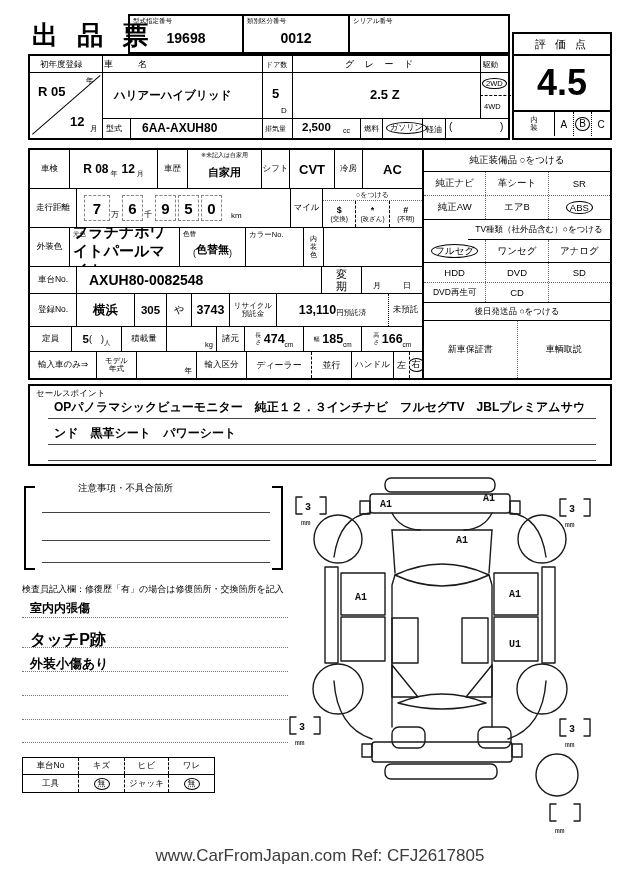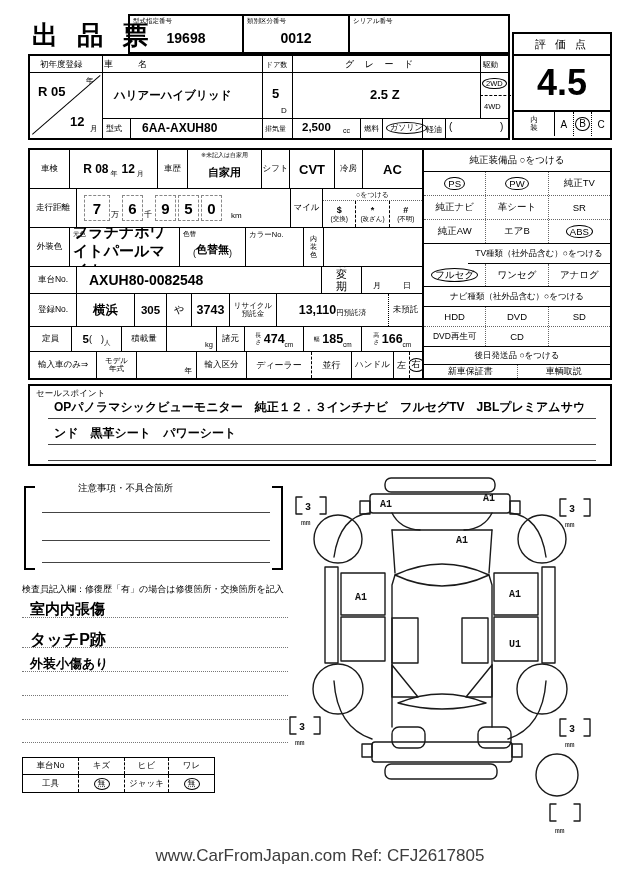--- a/index.html
+++ b/index.html
@@ -278,31 +278,20 @@
         <div class="cell last" style="flex:1;">
             <span style="font-size:9px;" class="circ">右</span>
           </div>
       </div>
     </div>
 
     <div style="flex:1;display:flex;flex-direction:column;">
       <div class="eqh" style="height:22px;font-size:9.5px;">純正装備品 ○をつける</div>
       <div class="eqrow" style="height:24px;">
         <div class="eqcell">
-            <span class="circ">PS</span>
-          </div>
-        <div class="eqcell">
-            <span class="circ">PW</span>
-          </div>
-        <div class="eqcell last">
-            <span>純正TV</span>
-          </div>
-      </div>
-      <div class="eqrow" style="height:24px;">
-        <div class="eqcell">
             <span>純正ナビ</span>
           </div>
         <div class="eqcell">
             <span>革シート</span>
           </div>
         <div class="eqcell last">
             <span>SR</span>
           </div>
       </div>
       <div class="eqrow" style="height:24px;border-bottom:1px solid #000;">
@@ -321,21 +310,20 @@
         <div class="eqcell">
             <span class="circ">フルセグ</span>
           </div>
         <div class="eqcell">
             <span>ワンセグ</span>
           </div>
         <div class="eqcell last">
             <span>アナログ</span>
           </div>
       </div>
-      <div class="eqh" style="height:20px;font-size:8.5px;">ナビ種類（社外品含む）○をつける</div>
       <div class="eqrow" style="height:20px;">
         <div class="eqcell">
             <span>HDD</span>
           </div>
         <div class="eqcell">
             <span>DVD</span>
           </div>
         <div class="eqcell last">
             <span>SD</span>
           </div>
@@ -374,21 +362,21 @@
   </div>
 
   <span class="t" style="left:78px;top:482px;font-size:9.5px;">注意事項・不具合箇所</span>
   <i class="brk brkL" style="left:24px;top:486px;height:84px;"></i>
   <i class="brk brkR" style="left:272px;top:486px;height:84px;"></i>
   <i class="noteline" style="left:42px;top:512px;width:228px;"></i>
   <i class="noteline" style="left:42px;top:540px;width:228px;"></i>
   <i class="noteline" style="left:42px;top:562px;width:228px;"></i>
 
   <span class="t" style="left:22px;top:583px;font-size:9px;">検査員記入欄：修復歴「有」の場合は修復箇所・交換箇所を記入</span>
-  <span class="t" style="left:30px;top:600px;font-size:15px;font-weight:700;">室内内張傷</span>
+  <span class="t" style="left:30px;top:600px;font-size:12px;font-weight:700;">室内内張傷</span>
   <i class="dotline" style="left:22px;top:617px;width:266px;"></i>
   <span class="t" style="left:30px;top:630px;font-size:16px;font-weight:700;">タッチP跡</span>
   <i class="dotline" style="left:22px;top:647px;width:266px;"></i>
   <span class="t" style="left:30px;top:655px;font-size:13px;font-weight:700;">外装小傷あり</span>
   <i class="dotline" style="left:22px;top:671px;width:266px;"></i>
   <i class="dotline" style="left:22px;top:695px;width:266px;"></i>
   <i class="dotline" style="left:22px;top:719px;width:266px;"></i>
   <i class="dotline" style="left:22px;top:742px;width:266px;"></i>
 
   <div class="abs" style="left:22px;top:757px;width:193px;border:1.5px solid #000;box-sizing:border-box;">

